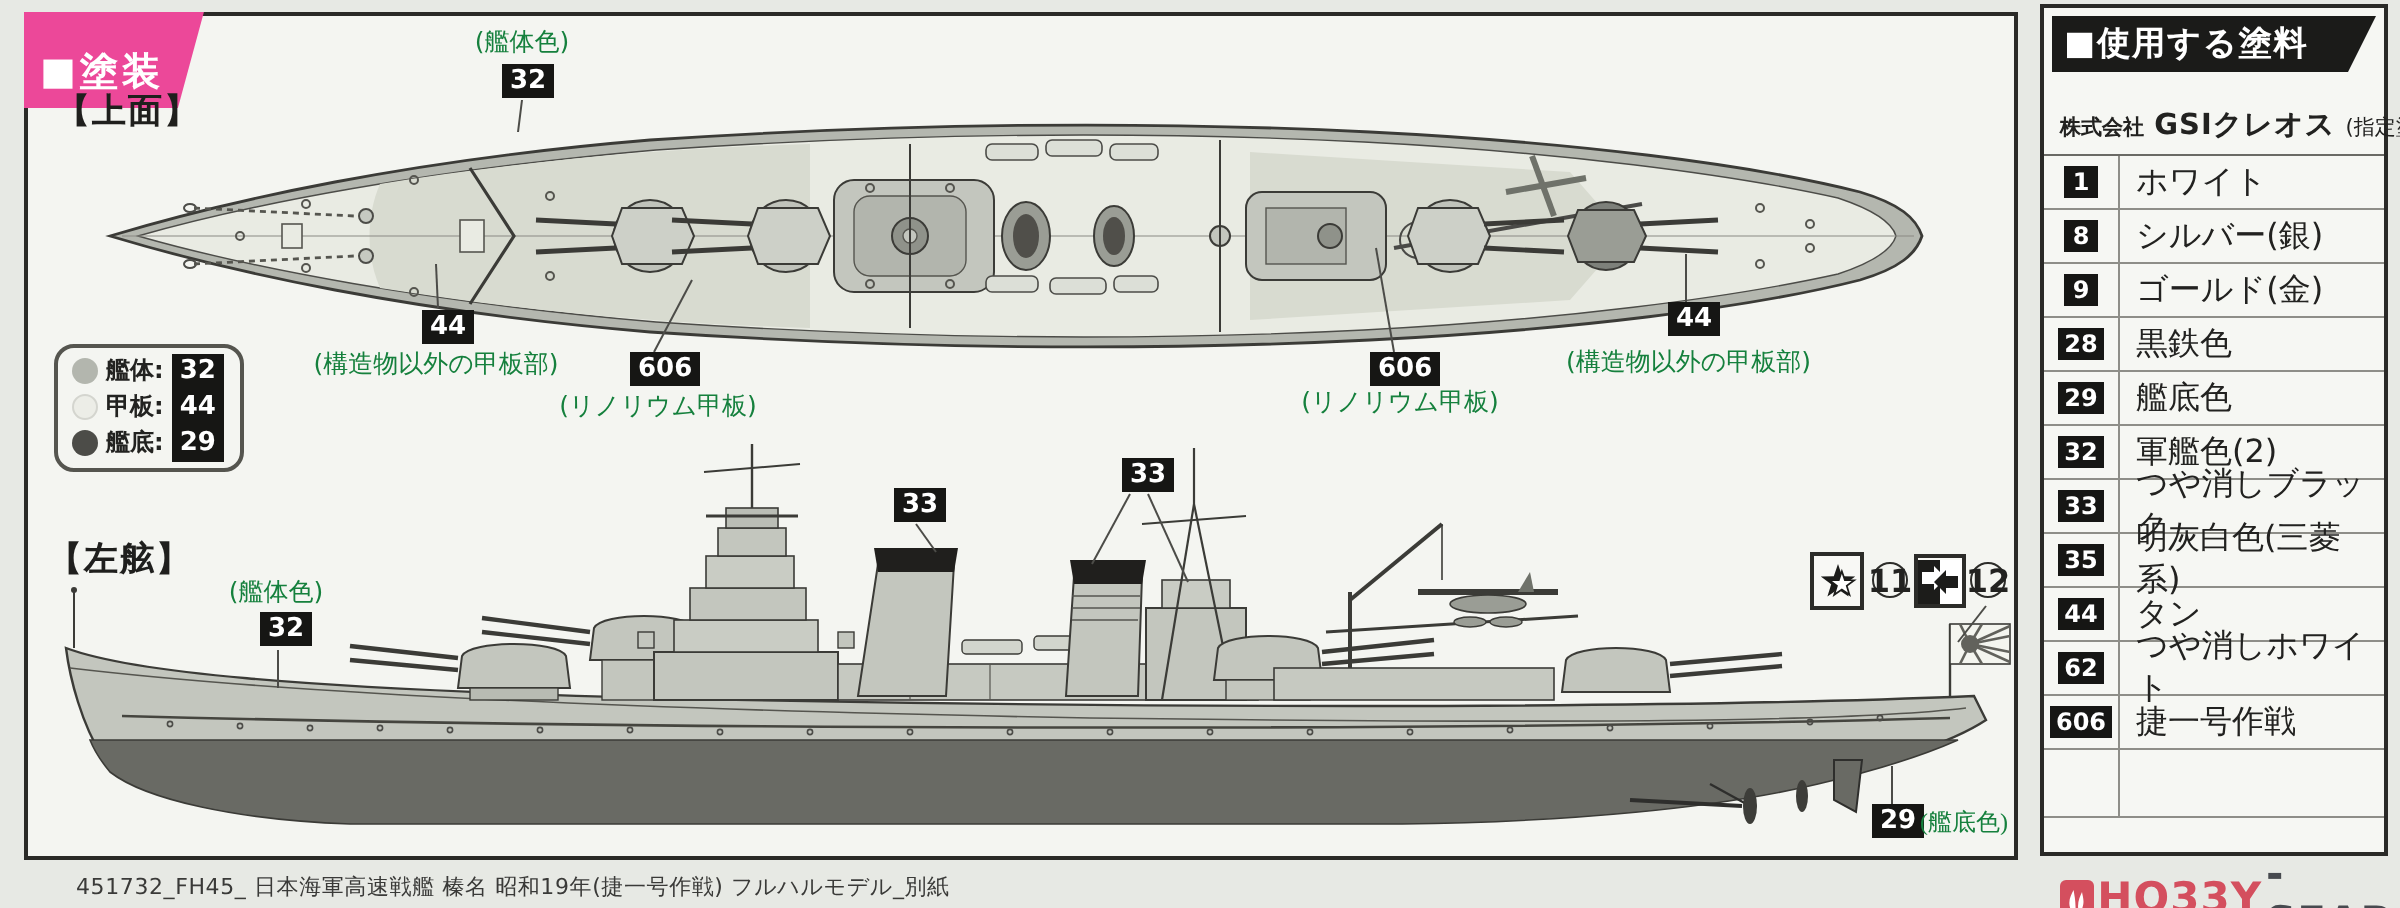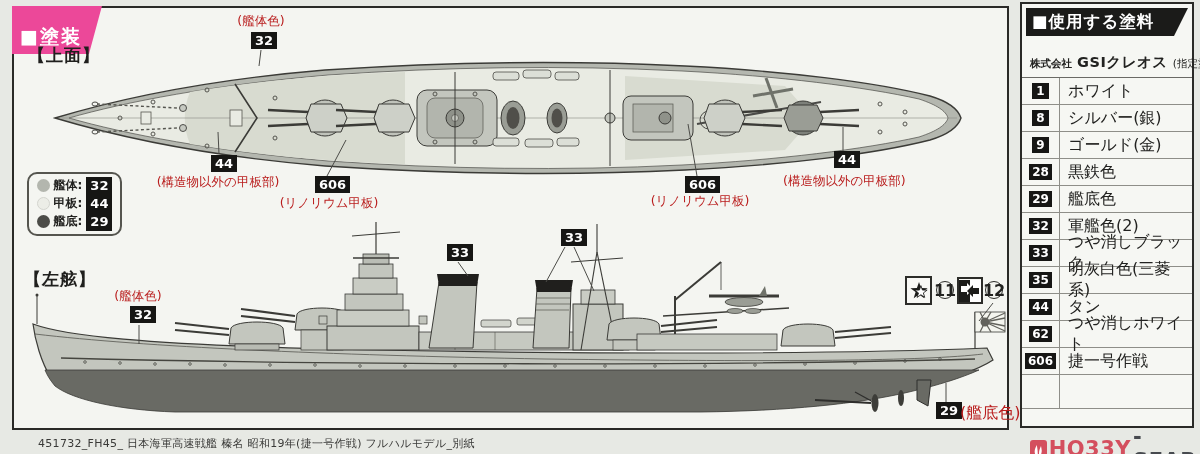--- a/index.html
+++ b/index.html
@@ -21,34 +21,33 @@
     padding:16px 20px 0 8px;letter-spacing:2px;
     clip-path:polygon(0 0,100% 0,calc(100% - 13px) 100%,0 100%);
   }
   .view-label{font-size:17px;font-weight:bold;color:#1f1f1d;letter-spacing:1px;}
   
   .legend-box{
     left:27px;top:172px;width:95px;height:64px;box-sizing:border-box;
     border:2px solid #55554f;border-radius:10px;background:#f4f5f1;
     display:flex;flex-direction:column;justify-content:space-around;
     padding:3px 7px;
-    align-items:center;
   }
   .legend-row{display:flex;align-items:center;gap:4px;font-size:12px;font-weight:bold;}
   .legend-dot{width:13px;height:13px;border-radius:50%;flex:0 0 13px;}
   .dot-hull{background:#b3b6ae;}
   .dot-deck{background:#ecede7;border:1px solid #d4d5cf;box-sizing:border-box;}
   .dot-bottom{background:#4c4c48;}
   
   .chip{
     background:#161614;color:#ffffff;font-weight:bold;font-size:13px;
     line-height:1.1;padding:2px 4px 1px 4px;min-width:11px;text-align:center;
     display:inline-block;
   }
-  .co-label{font-size:12.5px;color:#b91c1c;white-space:nowrap;text-align:center;}
+  .co-label{font-size:12.5px;color:#15803d;white-space:nowrap;text-align:center;}
   
   .decal-box{
     box-sizing:border-box;border:2px solid #2c2c29;background:#f8f8f5;
     display:flex;align-items:center;justify-content:center;
   }
   .circ-num{
     width:18px;height:18px;box-sizing:border-box;border:1.5px solid #2c2c29;
     border-radius:50%;font-size:16px;font-weight:bold;
     display:flex;align-items:center;justify-content:center;background:#f4f5f1;
   }
@@ -357,21 +356,21 @@
 <span class="abs chip" style="left:834px;top:151px;">44</span>
 <div class="abs co-label" style="left:783px;top:173px;width:120px;">(構造物以外の甲板部)</div>
 
 <div class="abs co-label" style="left:98px;top:288px;width:80px;">(艦体色)</div>
 <span class="abs chip" style="left:130px;top:306px;">32</span>
 
 <span class="abs chip" style="left:447px;top:244px;">33</span>
 <span class="abs chip" style="left:561px;top:229px;">33</span>
 
 <span class="abs chip" style="left:936px;top:402px;">29</span>
-<div class="abs co-label" style="left:960px;top:403px;font-size:16px;">(艦底色)</div>
+<div class="abs co-label" style="left:960px;top:403px;font-size:12px;font-family:Liberation Serif, serif;">(艦底色)</div>
 
 <div class="abs decal-box" style="left:905px;top:276px;width:27px;height:29px;">
   <svg width="22" height="24" viewBox="0 0 22 24">
     <path d="M11,3 L13.1,9.1 L19.6,9.2 L14.4,13.1 L16.3,19.3 L11,15.6 L5.7,19.3 L7.6,13.1 L2.4,9.2 L8.9,9.1 Z" fill="#1c1c1a"></path>
     <path d="M11,3 L13.1,9.1 L19.6,9.2 L14.4,13.1 L16.3,19.3 L11,15.6 L5.7,19.3 L7.6,13.1 L2.4,9.2 L8.9,9.1 Z" transform="translate(5,4.5) scale(0.72)" fill="#ffffff" stroke="#1c1c1a" stroke-width="1.2"></path>
   </svg>
 </div>
 <div class="abs circ-num" style="left:936px;top:281px;">11</div>
 <div class="abs decal-box" style="left:957px;top:277px;width:26px;height:27px;padding:0;">
   <svg width="22" height="22" viewBox="0 0 22 22">

